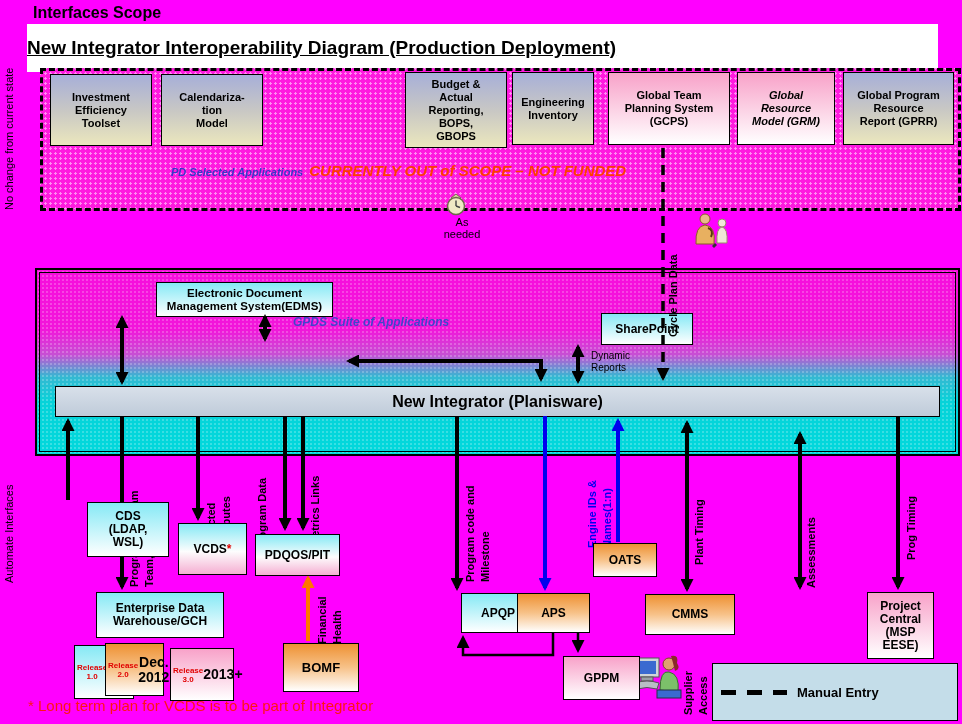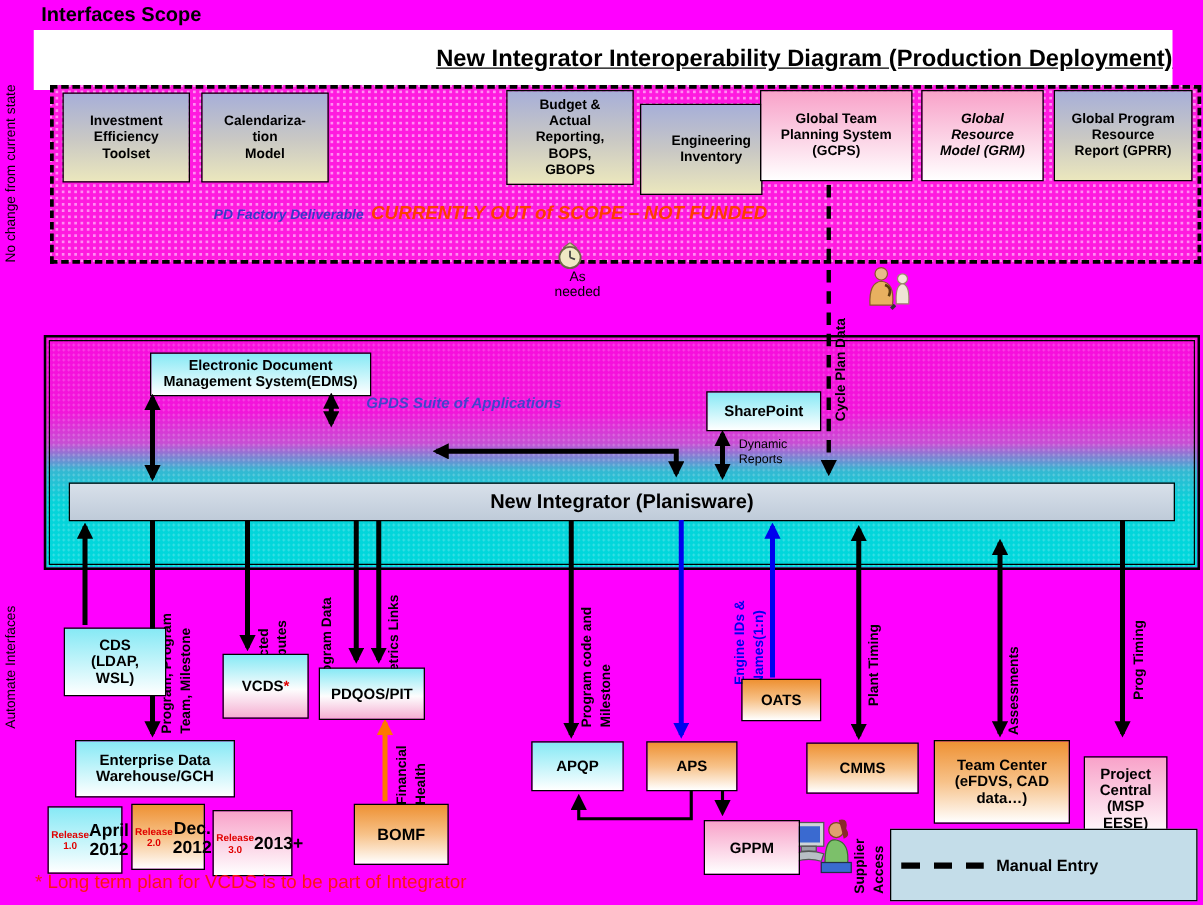--- a/index.html
+++ b/index.html
@@ -3,28 +3,28 @@
 <meta charset="utf-8">
 <style>
   html,body{margin:0;padding:0;background:#ff00ff;}
   #canvas{position:relative;width:962px;height:724px;background:#ff00ff;overflow:hidden;
           font-family:"Liberation Sans",sans-serif;color:#000;}
   
   .box{position:absolute;border:1.5px solid #000;display:flex;align-items:center;justify-content:center;
        text-align:center;font-weight:bold;font-size:11px;line-height:13px;white-space:pre-line;z-index:10;}
   .g-by{background:linear-gradient(180deg,#a7afd8 0%,#c9c8c4 52%,#ebe7bd 100%);}
   .g-pw{background:linear-gradient(180deg,#f8a2c9 0%,#ffffff 100%);}
-  .g-cw{background:linear-gradient(180deg,#86e9f5 0%,#ffffff 100%);}
+  .g-cw{background:linear-gradient(180deg,#86e9f5 0%,#ffffff 100%);margin-left:36px;}
   .g-cp{background:linear-gradient(180deg,#86e9f5 0%,#fdfdfd 55%,#f5aed2 100%);}
   .g-or{background:linear-gradient(180deg,#ee9133 0%,#f7c289 50%,#ffffff 100%);}
   .g-pk{background:linear-gradient(180deg,#f8a2c9 0%,#ffffff 100%);}
   
   .supertitle{position:absolute;left:33px;top:4px;font-size:16px;font-weight:bold;}
   .banner{position:absolute;left:27px;top:24px;width:911px;height:48px;background:#ffffff;
-          display:flex;align-items:center;justify-content:flex-end;}
+          display:flex;align-items:center;justify-content:flex-start;}
   .banner span{font-size:19px;font-weight:bold;text-decoration:underline;}
   
   .topscope{position:absolute;left:40px;top:68px;width:915px;height:137px;border:3px dashed #000;
             background-color:#ff1adf;
             background-image:radial-gradient(#ff8df2 1.1px,transparent 1.1px);background-size:5px 5px;z-index:2;}
   .gpdsbox{position:absolute;left:35px;top:268px;width:921px;height:184px;border:2px solid #000;
            background-image:radial-gradient(rgba(255,255,255,.22) 1px,transparent 1px),
              linear-gradient(180deg,#f70ddd 0%,#f215da 32%,#c74fd4 46%,#35b8d2 58%,#06d3d9 72%,#00d8dc 100%);
            background-size:4px 4px,100% 100%;z-index:2;}
   .gpdsbox .innerline{position:absolute;inset:2px;border:1.5px solid #000;pointer-events:none;}
@@ -75,33 +75,33 @@
 Efficiency
 Toolset</div>
     <div class="box g-by" style="left:118px;top:3px;width:100px;height:70px;">Calendariza-
 tion
 Model</div>
     <div class="box g-by" style="left:362px;top:1px;width:100px;height:74px;">Budget &amp;
 Actual
 Reporting,
 BOPS,
 GBOPS</div>
-    <div class="box g-by" style="left:469px;top:12px;width:80px;height:71px;padding-left:16px;">Engineering
+    <div class="box g-by" style="left:469px;top:1px;width:80px;height:71px;">Engineering
 Inventory</div>
     <div class="box g-pw" style="left:565px;top:1px;width:120px;height:71px;">Global Team
 Planning System
 (GCPS)</div>
     <div class="box g-pw" style="left:694px;top:1px;width:96px;height:71px;font-style:italic;">Global
 Resource
 Model (GRM)</div>
     <div class="box g-by" style="left:800px;top:1px;width:109px;height:71px;">Global Program
 Resource
 Report (GPRR)</div>
     <div class="caption">
-      <span class="capA">PD Factory Deliverable</span><span class="capB">CURRENTLY OUT of SCOPE – NOT FUNDED</span>
+      <span class="capA">PD Selected Applications</span><span class="capB">CURRENTLY OUT of SCOPE – NOT FUNDED</span>
     </div>
   </div>
 
   <svg class="icon" style="left:445px;top:194px;" width="22" height="22">
     <polygon points="11,0 16,4 11,8 6,4" fill="#d8cfa0" stroke="#7a734e"></polygon>
     <circle cx="11" cy="12" r="8.5" fill="#efe9c4" stroke="#6e684a" stroke-width="1.5"></circle>
     <line x1="11" y1="12" x2="11" y2="6.5" stroke="#444" stroke-width="1.4"></line>
     <line x1="11" y1="12" x2="15" y2="13.5" stroke="#444" stroke-width="1.4"></line>
   </svg>
   <div class="smalllab" style="left:437px;top:216px;width:50px;text-align:center;font-size:11px;">As
@@ -193,24 +193,21 @@
     <span>VCDS</span><span class="redstar">*</span>
   </div>
   <div class="box g-cp" style="left:255px;top:534px;width:83px;height:40px;font-size:12px;">PDQOS/PIT</div>
   <div class="box g-cw" style="left:60px;top:592px;width:126px;height:44px;font-size:12px;">Enterprise Data
 Warehouse/GCH</div>
   <div class="box g-or" style="left:283px;top:643px;width:74px;height:47px;font-size:13px;">BOMF</div>
   <div class="box g-cw" style="left:425px;top:593px;width:72px;height:38px;font-size:12px;">APQP</div>
   <div class="box g-or" style="left:517px;top:593px;width:71px;height:38px;font-size:12px;">APS</div>
   <div class="box g-or" style="left:593px;top:543px;width:62px;height:32px;font-size:12px;">OATS</div>
   <div class="box g-or" style="left:645px;top:594px;width:88px;height:39px;font-size:12px;">CMMS</div>
-  <div class="box g-or" style="left:747px;top:592px;width:107px;height:65px;font-size:12px;">Team Center
-(eFDVS, CAD
-data…)</div>
-  <div class="box g-pk" style="left:867px;top:592px;width:65px;height:65px;font-size:12px;margin-top:13px;">Project
+  <div class="box g-pk" style="left:867px;top:592px;width:65px;height:65px;font-size:12px;">Project
 Central
 (MSP
 EESE)</div>
   <div class="box g-pk" style="left:563px;top:656px;width:75px;height:42px;font-size:12px;">GPPM</div>
 
   <svg class="icon" style="left:633px;top:650px;" width="50" height="52">
     <rect x="2" y="8" width="24" height="19" fill="#cfd4d8" stroke="#555"></rect>
     <rect x="5" y="11" width="18" height="13" fill="#3a6ad0"></rect>
     <rect x="8" y="27" width="12" height="4" fill="#9aa0a6" stroke="#555"></rect>
     <path d="M2,33 q12,-4 24,0 l-2,6 q-10,-3 -20,0 Z" fill="#b8bec4" stroke="#555"></path>

